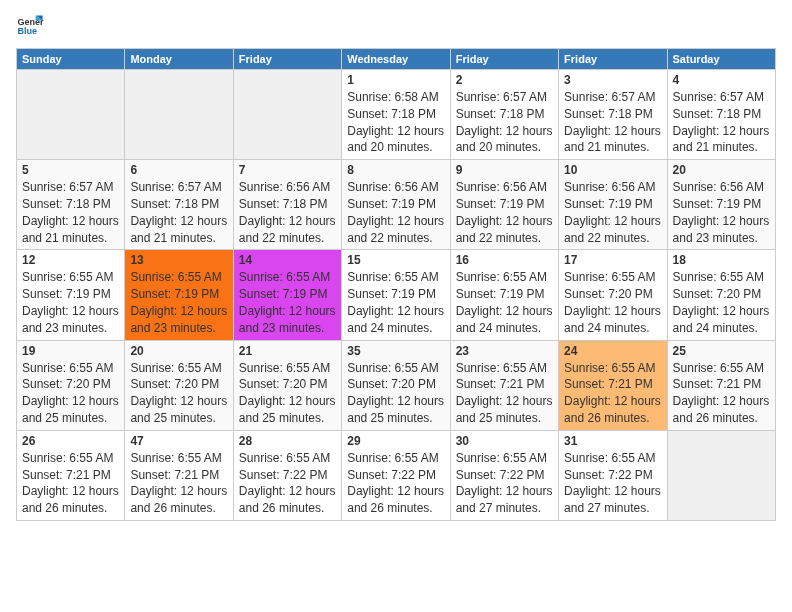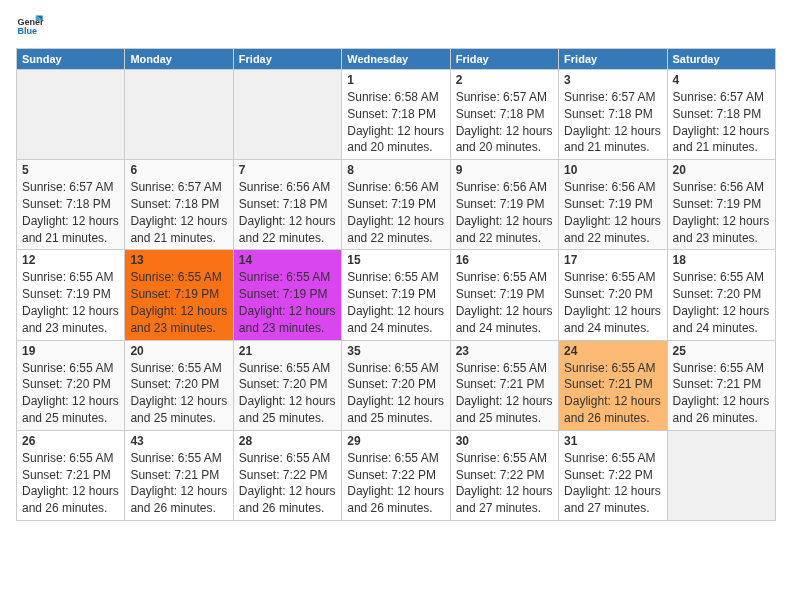--- a/index.html
+++ b/index.html
@@ -307,21 +307,21 @@
         </tr>
         <tr>
           <td style="background: rgb(255, 255, 255);">
             <span class="day-num">26</span>
             <div class="day-info" style="white-space: pre-line;">Sunrise: 6:55 AM
 Sunset: 7:21 PM
 Daylight: 12 hours
 and 26 minutes.</div>
           </td>
           <td style="background: rgb(255, 255, 255);">
-            <span class="day-num">43</span>
+            <span class="day-num">47</span>
             <div class="day-info" style="white-space: pre-line;">Sunrise: 6:55 AM
 Sunset: 7:21 PM
 Daylight: 12 hours
 and 26 minutes.</div>
           </td>
           <td style="background: rgb(255, 255, 255);">
             <span class="day-num">28</span>
             <div class="day-info" style="white-space: pre-line;">Sunrise: 6:55 AM
 Sunset: 7:22 PM
 Daylight: 12 hours

